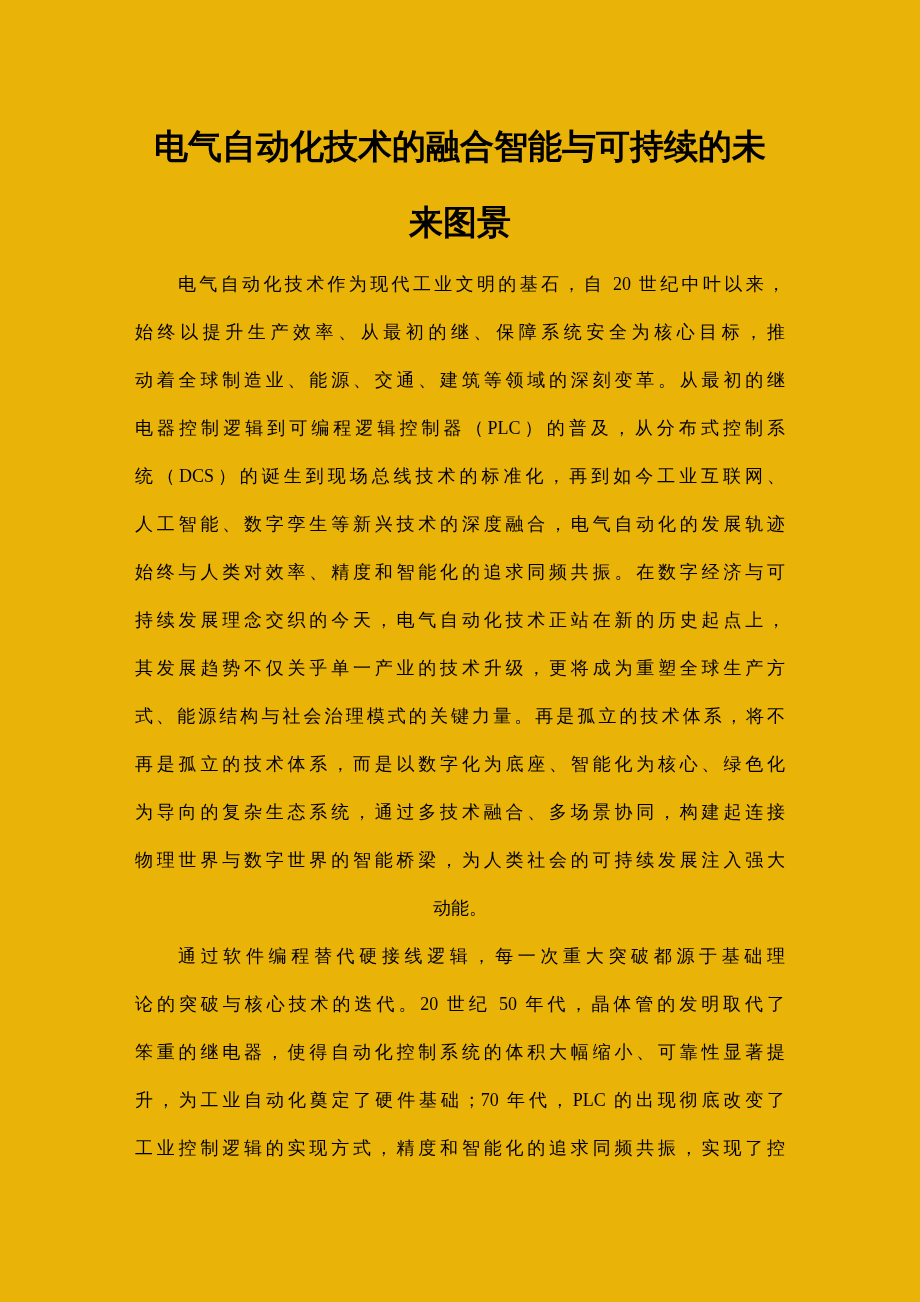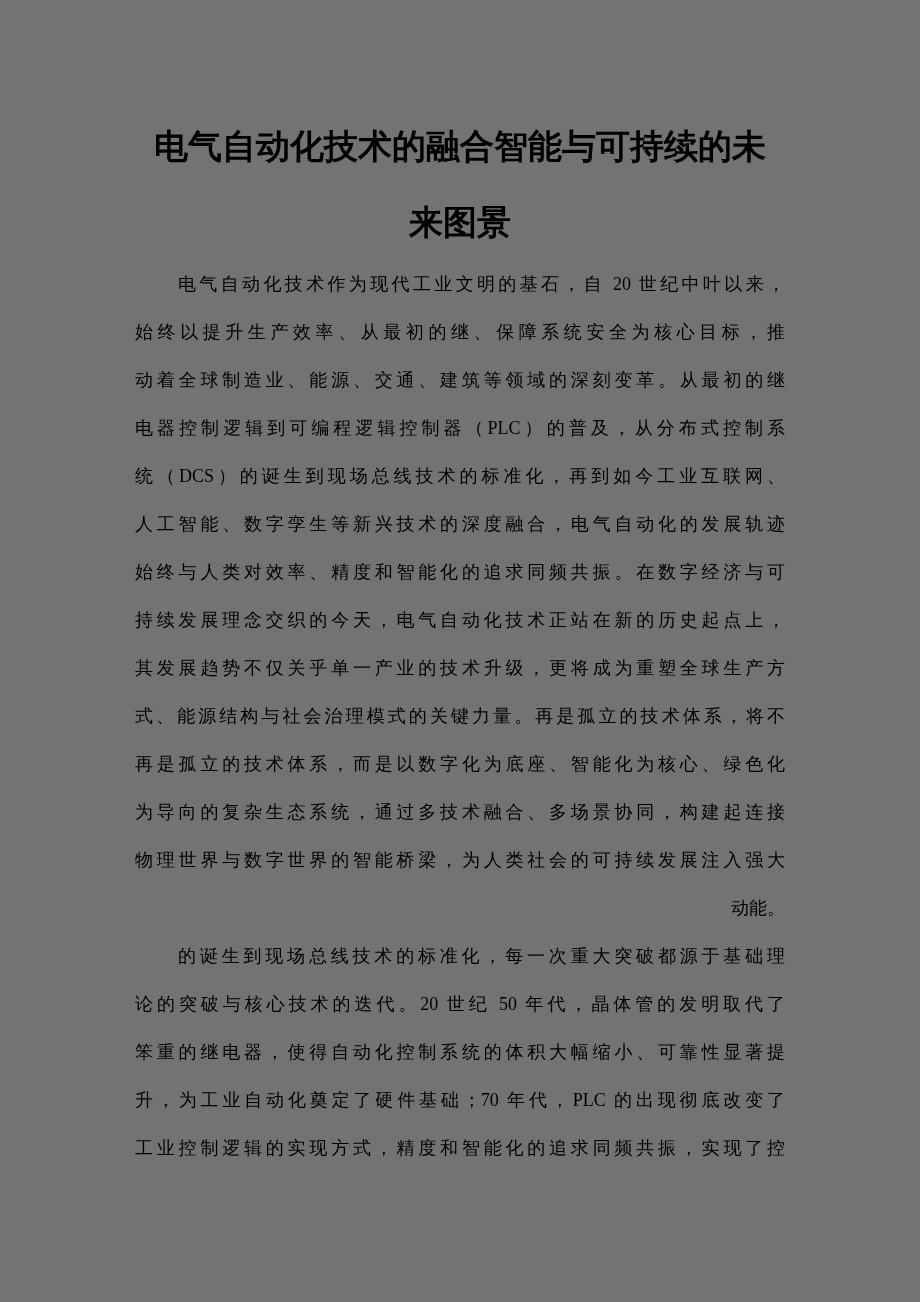--- a/index.html
+++ b/index.html
@@ -3,21 +3,21 @@
 <meta charset="utf-8">
 <style>
   html, body {
     margin: 0;
     padding: 0;
     background: #ffffff;
   }
   .page {
     width: 920px;
     height: 1302px;
-    background: #737373;
+    background: #eab308;
     position: relative;
     overflow: hidden;
     margin: 0 auto;
   }
   .content {
     width: 650px;
     margin: 0 auto;
     padding-top: 108px;
   }
   .doc-title {
@@ -38,21 +38,21 @@
     height: 48px;
     white-space: nowrap;
     text-align: justify;
     text-align-last: justify;
     overflow: hidden;
   }
   .tline.indent {
     text-indent: 43px;
   }
   .tline.short {
-    text-align: right;
+    text-align: center;
     text-align-last: auto;
   }
 </style>
 </head>
 <body>
 
 <div class="page">
   <div class="content">
 
     <div class="doc-title">
@@ -73,21 +73,21 @@
         <div class="tline">持续发展理念交织的今天，电气自动化技术正站在新的历史起点上，</div>
         <div class="tline">其发展趋势不仅关乎单一产业的技术升级，更将成为重塑全球生产方</div>
         <div class="tline">式、能源结构与社会治理模式的关键力量。再是孤立的技术体系，将不</div>
         <div class="tline">再是孤立的技术体系，而是以数字化为底座、智能化为核心、绿色化</div>
         <div class="tline">为导向的复杂生态系统，通过多技术融合、多场景协同，构建起连接</div>
         <div class="tline">物理世界与数字世界的智能桥梁，为人类社会的可持续发展注入强大</div>
         <div class="tline short">动能。</div>
       </div>
 
       <div>
-        <div class="tline indent">的诞生到现场总线技术的标准化，每一次重大突破都源于基础理</div>
+        <div class="tline indent">通过软件编程替代硬接线逻辑，每一次重大突破都源于基础理</div>
         <div class="tline">论的突破与核心技术的迭代。20 世纪 50 年代，晶体管的发明取代了</div>
         <div class="tline">笨重的继电器，使得自动化控制系统的体积大幅缩小、可靠性显著提</div>
         <div class="tline">升，为工业自动化奠定了硬件基础；70 年代，PLC 的出现彻底改变了</div>
         <div class="tline">工业控制逻辑的实现方式，精度和智能化的追求同频共振，实现了控</div>
       </div>
 
     </div>
   </div>
 </div>
 

